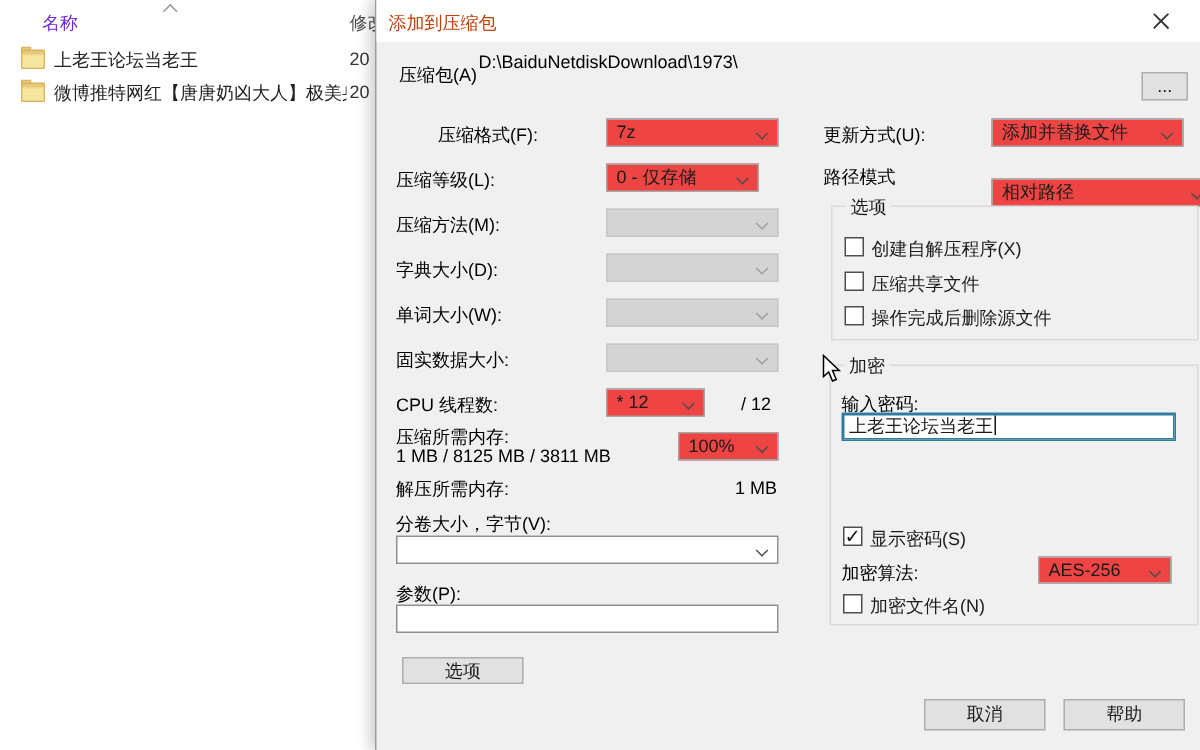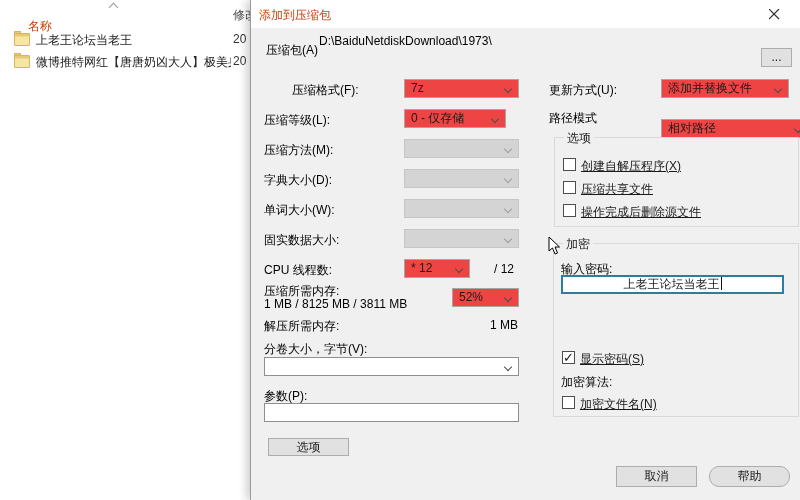--- a/index.html
+++ b/index.html
@@ -5,21 +5,21 @@
   * { margin:0; padding:0; box-sizing:border-box; }
   html,body { width:800px; height:500px; overflow:hidden; }
   body { font-family:"Liberation Sans","DejaVu Sans",sans-serif; font-size:12px; color:#1a1a1a; background:#fff; }
   #screen { position:relative; width:800px; height:500px; background:#fff; }
 
   
   .explorer { position:absolute; inset:0; background:#fff; }
   .col-caret { position:absolute; left:110px; top:4px; width:7px; height:7px;
                border-left:1px solid #9a9a9a; border-top:1px solid #9a9a9a;
                transform:rotate(45deg); }
-  .col-name  { position:absolute; left:28px; top:18px; color:#c2410c; }
+  .col-name  { position:absolute; left:28px; top:7px; color:#6d28d9; }
   .col-mod   { position:absolute; left:233px; top:7px; color:#4c4c4c; white-space:nowrap; }
   .file-row  { position:absolute; left:0; width:260px; height:20px; }
   .file-name { position:absolute; left:36px; top:1px; width:195px; color:#222;
                white-space:nowrap; overflow:hidden; }
   .file-date { position:absolute; left:233px; top:1px; color:#333; white-space:nowrap; }
   .folder { position:absolute; left:14px; top:2px; width:16px; height:13px; }
   .folder .back  { position:absolute; left:0; top:0; width:16px; height:13px; background:#e8c878;
                    border:1px solid #d9b45f; border-radius:1px; }
   .folder .tab   { position:absolute; left:0; top:-2px; width:7px; height:4px; background:#e8c878;
                    border:1px solid #d9b45f; border-bottom:none; border-radius:1px 1px 0 0; }
@@ -50,21 +50,21 @@
   .tfield.focus { border:1px solid #2e7d9e; box-shadow:0 0 0 1px #2e7d9e inset; }
   .caret-bar { display:inline-block; width:1px; height:13px; background:#111;
                vertical-align:-2px; margin-left:1px; }
 
   .group { position:absolute; border:1px solid #d9d9d9; }
   .group-label { position:absolute; top:-8px; left:9px; background:#f0f0f0; padding:0 3px; }
 
   .cb { position:absolute; width:13px; height:13px; background:#fff; border:1px solid #4d4d4d; }
   .cb.checked::after { content:"\2713"; position:absolute; left:0px; top:-2px;
                        font-size:13px; color:#111; }
-  .cb-label { position:absolute; white-space:nowrap;text-decoration:underline; }
+  .cb-label { position:absolute; white-space:nowrap; }
 
   .btn { position:absolute; background:#e1e1e1; border:1px solid #adadad; text-align:center; }
   .btn.small { width:81px; height:18px; line-height:16px; }
   .btn.dlg { width:81px; height:21px; line-height:19px; }
   .btn.default { border:2px solid #2b7fa3; line-height:16px; }
 
   .mouse-cursor { position:absolute; left:548px; top:236px; z-index:30; }
 </style>
 </head>
 <body>
@@ -144,21 +144,21 @@
 
     <span class="lbl" style="left:13px; top:262px;">CPU 线程数:</span>
     <div class="combo" style="left:153px; top:259px; width:66px;">
       <span>* 12</span><span class="chev"></span>
     </div>
     <span class="lbl" style="left:243px; top:262px;">/ 12</span>
 
     <span class="lbl" style="left:13px; top:283px;">压缩所需内存:</span>
     <span class="lbl" style="left:13px; top:297px;">1 MB / 8125 MB / 3811 MB</span>
     <div class="combo" style="left:201px; top:288px; width:67px;">
-      <span>52%</span><span class="chev"></span>
+      <span>100%</span><span class="chev"></span>
     </div>
 
     <span class="lbl" style="left:13px; top:318px;">解压所需内存:</span>
     <span class="lbl" style="left:239px; top:318px;">1 MB</span>
 
     <span class="lbl" style="left:13px; top:341px;">分卷大小，字节(V):</span>
     <div class="combo white" style="left:13px; top:357px; width:255px;">
       <span></span><span class="chev"></span>
     </div>
 
@@ -182,37 +182,40 @@
     <div class="group" style="left:303px; top:137px; width:245px; height:90px;">
       <span class="group-label">选项</span>
       <span class="cb" style="left:8px; top:20px;"></span>
       <span class="cb-label" style="left:26px; top:20px;">创建自解压程序(X)</span>
       <span class="cb" style="left:8px; top:43px;"></span>
       <span class="cb-label" style="left:26px; top:43px;">压缩共享文件</span>
       <span class="cb" style="left:8px; top:66px;"></span>
       <span class="cb-label" style="left:26px; top:66px;">操作完成后删除源文件</span>
     </div>
 
-    <div class="group" style="left:302px; top:243px; width:246px; height:174px;text-align:center;">
+    <div class="group" style="left:302px; top:243px; width:246px; height:174px;">
       <span class="group-label">加密</span>
 
       <span class="lbl" style="left:7px; top:17px;">输入密码:</span>
       <div class="tfield focus" style="left:7px; top:31px; width:223px;">
         <span>上老王论坛当老王</span><span class="caret-bar"></span>
       </div>
 
       <span class="cb checked" style="left:8px; top:107px;"></span>
       <span class="cb-label" style="left:26px; top:107px;">显示密码(S)</span>
 
       <span class="lbl" style="left:7px; top:130px;">加密算法:</span>
+      <div class="combo" style="left:138px; top:127px; width:89px; height:18px;">
+        <span>AES-256</span><span class="chev"></span>
+      </div>
 
       <span class="cb" style="left:8px; top:152px;"></span>
       <span class="cb-label" style="left:26px; top:152px;">加密文件名(N)</span>
     </div>
 
     <div class="btn dlg" style="left:365px; top:466px;">取消</div>
-    <div class="btn dlg" style="left:458px; top:466px;border-radius:10px;">帮助</div>
+    <div class="btn dlg" style="left:458px; top:466px;">帮助</div>
   </div>
 
   <svg class="mouse-cursor" width="14" height="20" viewBox="0 0 14 20">
     <path d="M1,1 L1,15 L4.5,12 L7,18 L9.5,17 L7,11 L11.5,11 Z" fill="#fff" stroke="#000" stroke-width="1"></path>
   </svg>
 </div>
 
 </body></html>

